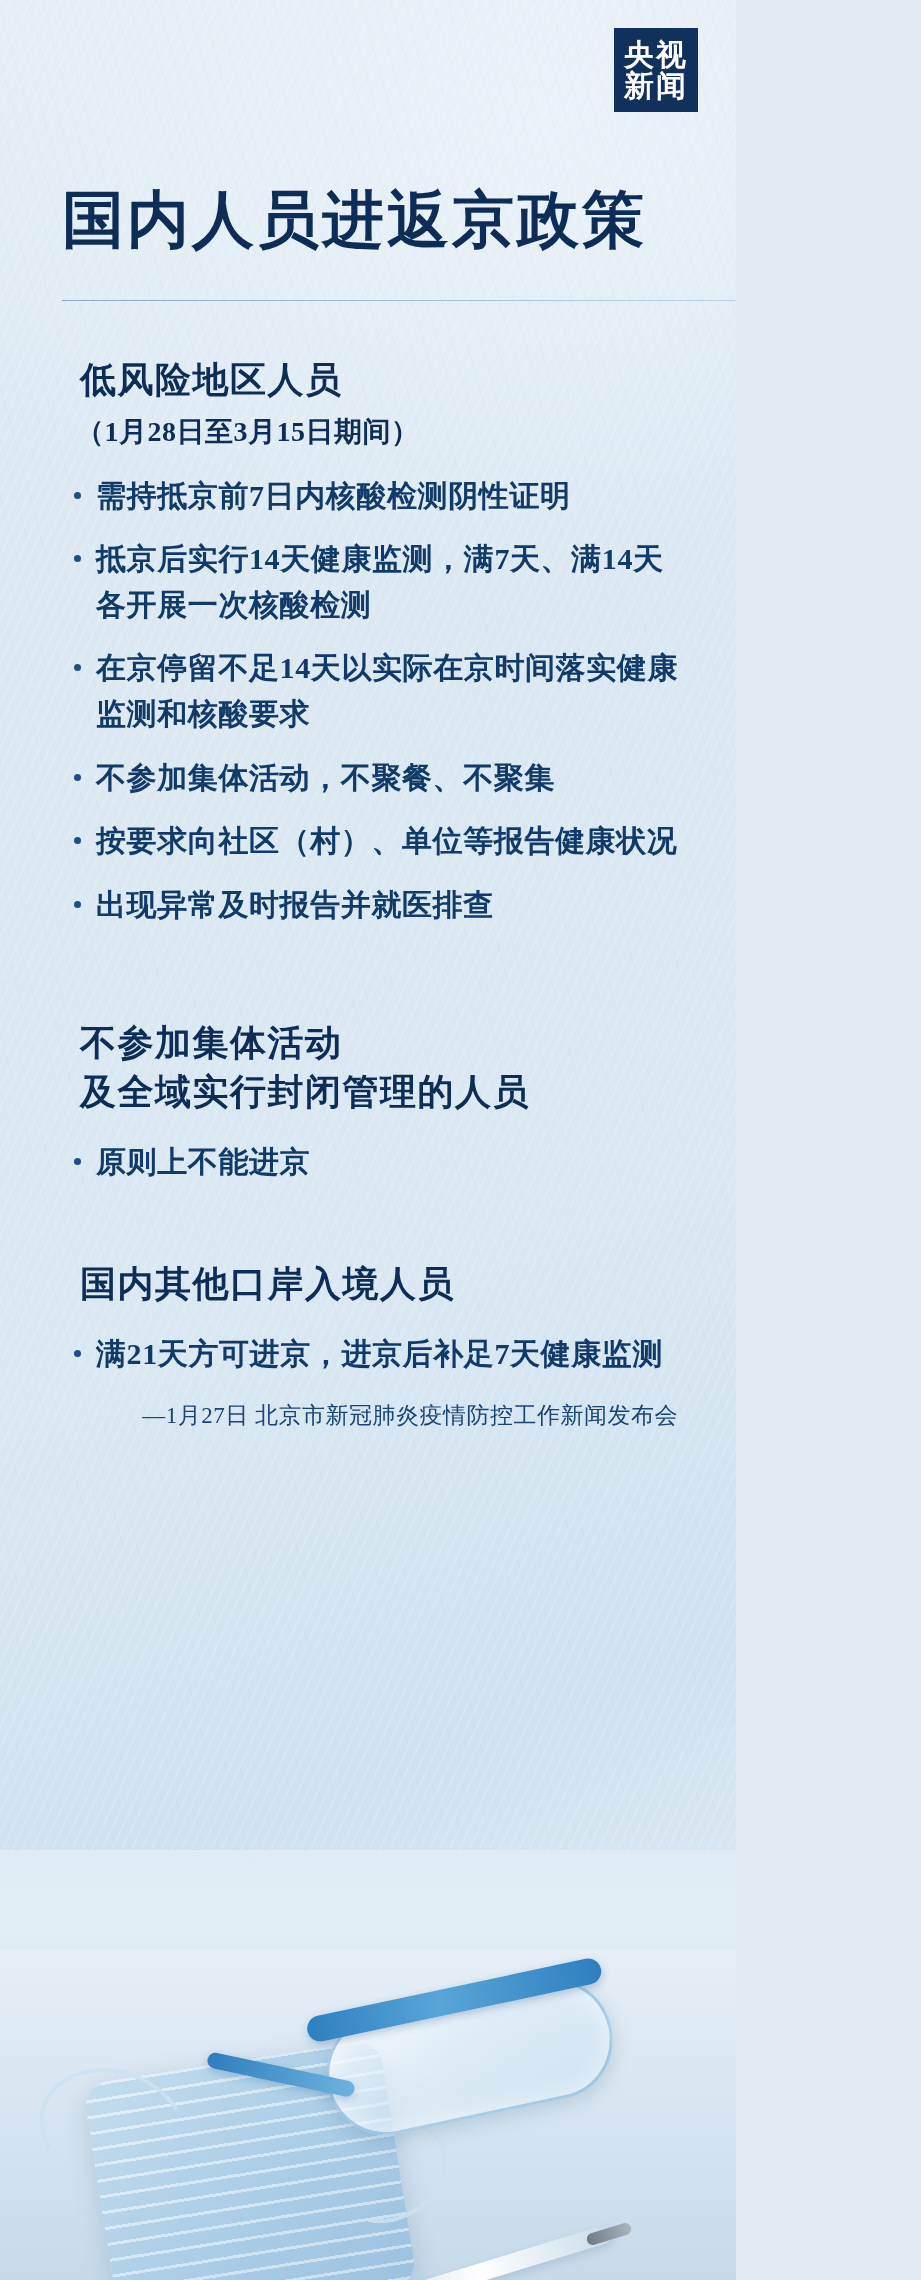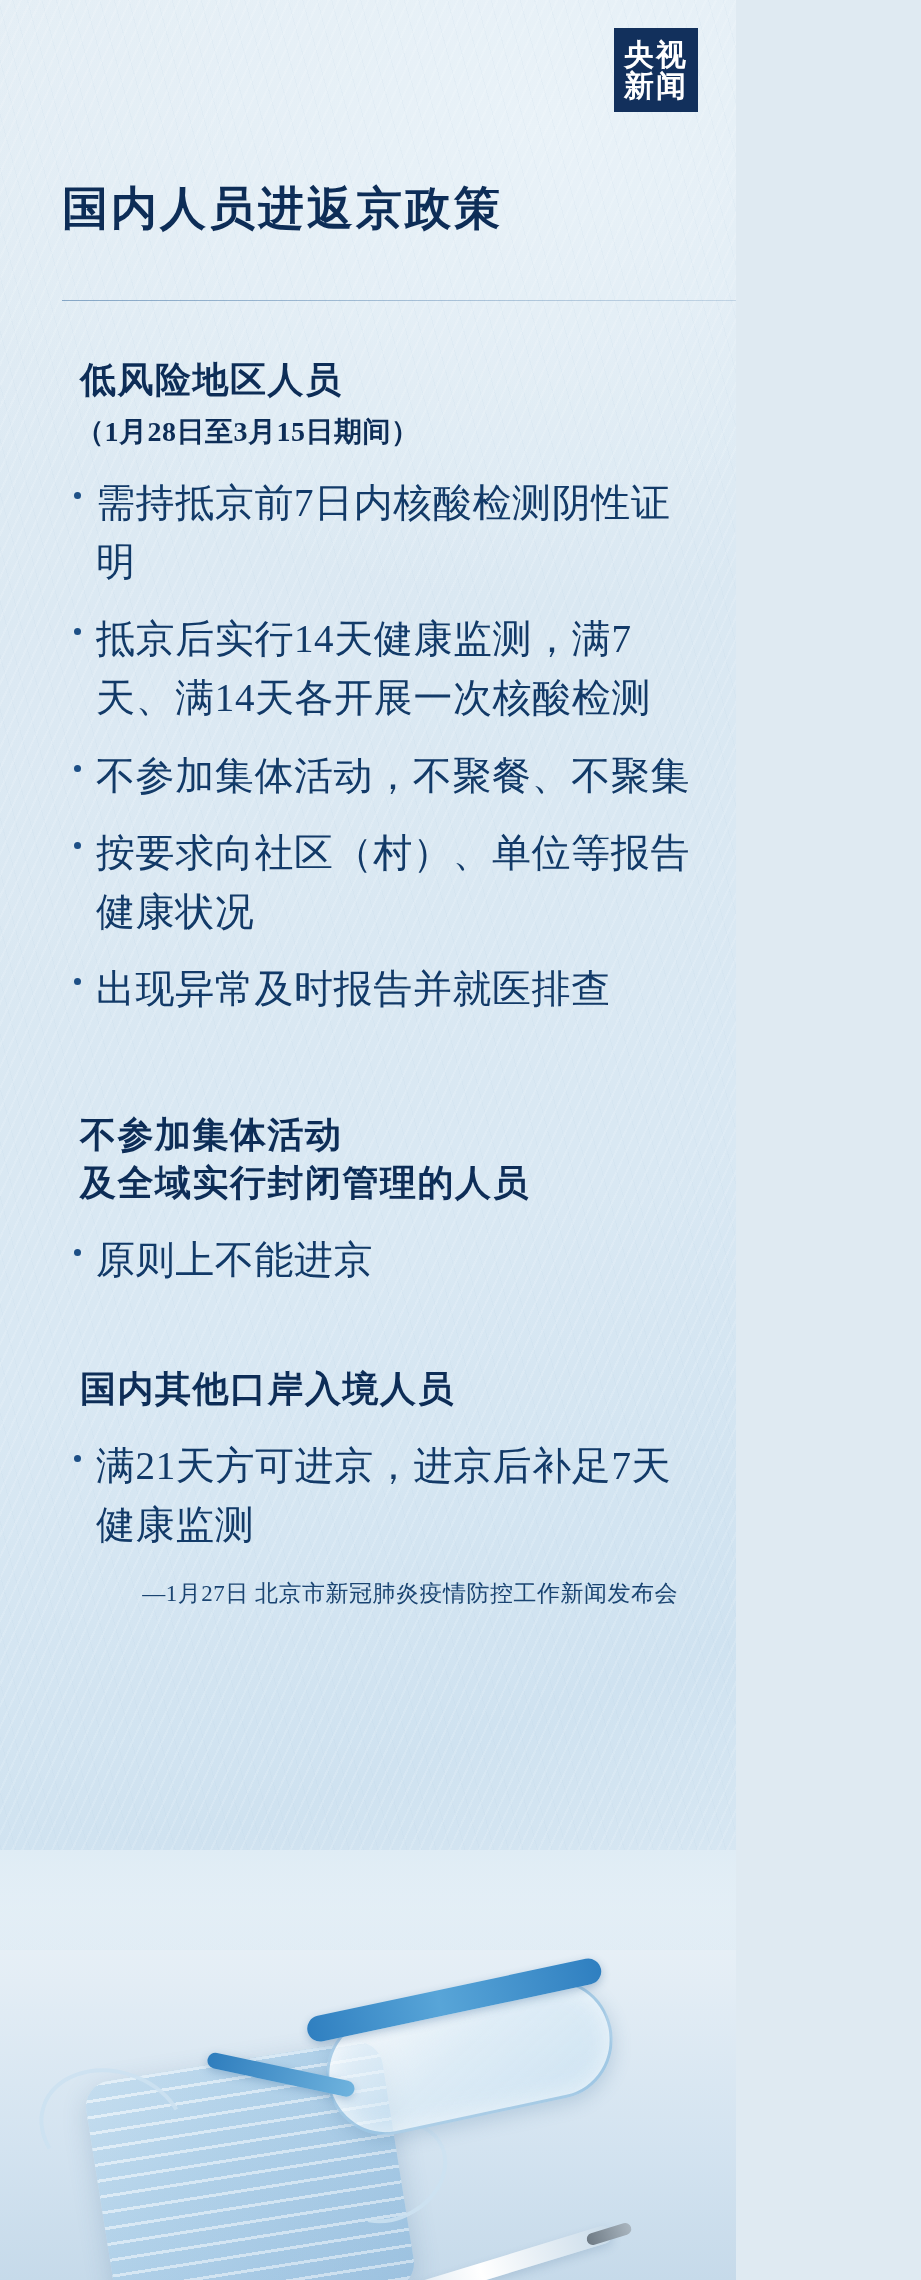--- a/index.html
+++ b/index.html
@@ -56,21 +56,21 @@
     font-size: 30px;
     letter-spacing: 2px;
   }
 
   
   .title {
     position: absolute;
     top: 178px;
     left: 62px;
     right: 60px;
-    font-size: 46px;
+    font-size: 62px;
     font-weight: bold;
     color: #0d2d57;
     letter-spacing: 3px;
     font-family: "Liberation Serif", "DejaVu Serif", serif;
   }
   .title-rule {
     position: absolute;
     top: 300px;
     left: 62px;
     width: 800px;
@@ -105,26 +105,26 @@
     margin-top: 8px;
   }
 
   ul.bullets {
     list-style: none;
     margin-top: 22px;
   }
   ul.bullets li {
     position: relative;
     padding-left: 34px;
-    font-size: 39px;
+    font-size: 30px;
     line-height: 1.52;
     color: #123a68;
     margin-bottom: 18px;
     letter-spacing: 0.6px;
-    font-weight: 400;
+    font-weight: 700;
   }
   ul.bullets li::before {
     content: "";
     position: absolute;
     left: 12px;
     top: 19px;
     width: 7px;
     height: 7px;
     border-radius: 50%;
     background: #1d4f86;
@@ -291,20 +291,21 @@
   <div class="title-rule"></div>
 
   <div class="content">
 
     <div class="section">
       <div class="section-head">低风险地区人员</div>
       <div class="section-sub">（1月28日至3月15日期间）</div>
       <ul class="bullets">
         <li>需持抵京前7日内核酸检测阴性证明</li>
         <li>抵京后实行14天健康监测，满7天、满14天各开展一次核酸检测</li>
+        <li>在京停留不足14天以实际在京时间落实健康监测和核酸要求</li>
         <li>不参加集体活动，不聚餐、不聚集</li>
         <li>按要求向社区（村）、单位等报告健康状况</li>
         <li>出现异常及时报告并就医排查</li>
       </ul>
     </div>
 
     <div class="gap-lg"></div>
 
     <div class="section">
       <div class="section-head">不参加集体活动</div>

